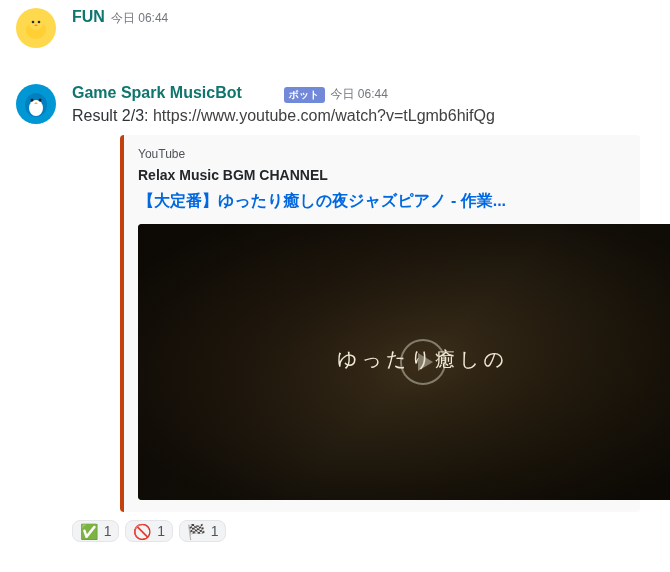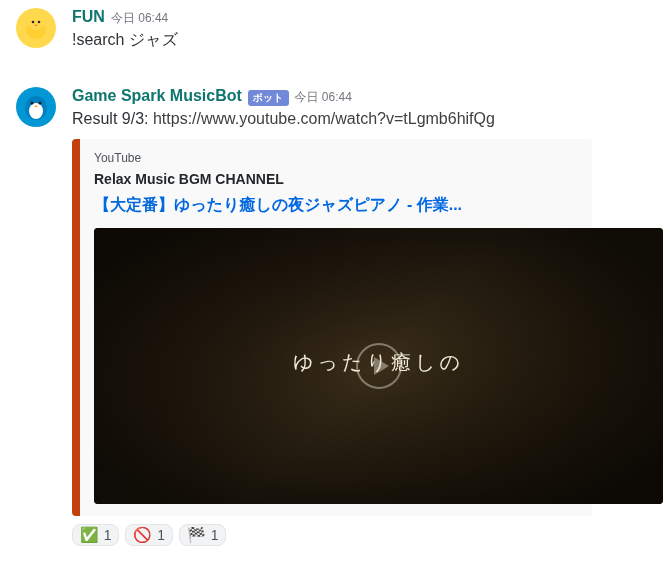--- a/index.html
+++ b/index.html
@@ -46,42 +46,44 @@
       color: #0f766e;
     }
     .bot-tag {
       background: #7289da;
       color: #fff;
       font-size: 10px;
       font-weight: 600;
       padding: 1px 5px;
       border-radius: 3px;
       text-transform: uppercase;
+      margin-left: 36px;
     }
     .timestamp {
       font-size: 12px;
       color: #72767d;
       text-align: right;
     }
     .msg-content {
       font-size: 16px;
       color: #2e3338;
       line-height: 1.4;
     }
     .link {
       color: #404040;
       text-decoration: none;
     }
     .embed {
       margin-top: 8px;
-      border-left: 8px solid #c2410c;
+      border-left: 4px solid #c2410c;
       background: #f9f9f9;
       border-radius: 4px;
       padding: 12px 14px;
       max-width: 520px;
+      margin-left: 48px;
     }
     .embed-provider {
       font-size: 12px;
       color: #4f545c;
       margin-bottom: 6px;
     }
     .embed-author {
       font-size: 14px;
       font-weight: 700;
       color: #23272a;
@@ -173,21 +175,20 @@
       <circle cx="11" cy="8" r="1.3" fill="#2b2b2b"></circle>
       <circle cx="17" cy="8" r="1.3" fill="#2b2b2b"></circle>
       <polygon points="14,10 12,12 16,12" fill="#ff8c1a"></polygon>
     </svg>
   </div>
   <div class="msg-body">
     <div class="msg-header">
       <span class="username">FUN</span>
       <span class="timestamp">今日 06:44</span>
     </div>
-    <div class="msg-content">!search ジャズ</div>
   </div>
 </div>
 
 <div class="gap"></div>
 
 <div class="message">
   <div class="avatar avatar-penguin">
     <svg width="30" height="30" viewBox="0 0 30 30">
       <ellipse cx="15" cy="16" rx="11" ry="12" fill="#0080c0"></ellipse>
       <ellipse cx="15" cy="19" rx="7" ry="8" fill="#ffffff"></ellipse>
@@ -196,21 +197,21 @@
       <polygon points="15,13 13,15 17,15" fill="#ffb020"></polygon>
     </svg>
   </div>
   <div class="msg-body">
     <div class="msg-header">
       <span class="username">Game Spark MusicBot</span>
       <span class="bot-tag">ボット</span>
       <span class="timestamp">今日 06:44</span>
     </div>
     <div class="msg-content">
-      <span>Result 9/3: </span><a class="link">https://www.youtube.com/watch?v=tLgmb6hifQg</a>
+      <span>Result 2/3: </span><a class="link">https://www.youtube.com/watch?v=tLgmb6hifQg</a>
     </div>
 
     <div class="embed">
       <div class="embed-provider">YouTube</div>
       <div class="embed-author">Relax Music BGM CHANNEL</div>
       <div class="embed-title">【大定番】ゆったり癒しの夜ジャズピアノ - 作業...</div>
       <div class="thumbnail">
         <div class="thumb-dark-overlay"></div>
         <div class="thumb-sub">ゆったり癒しの</div>
         <svg class="play-button" viewBox="0 0 46 46">

